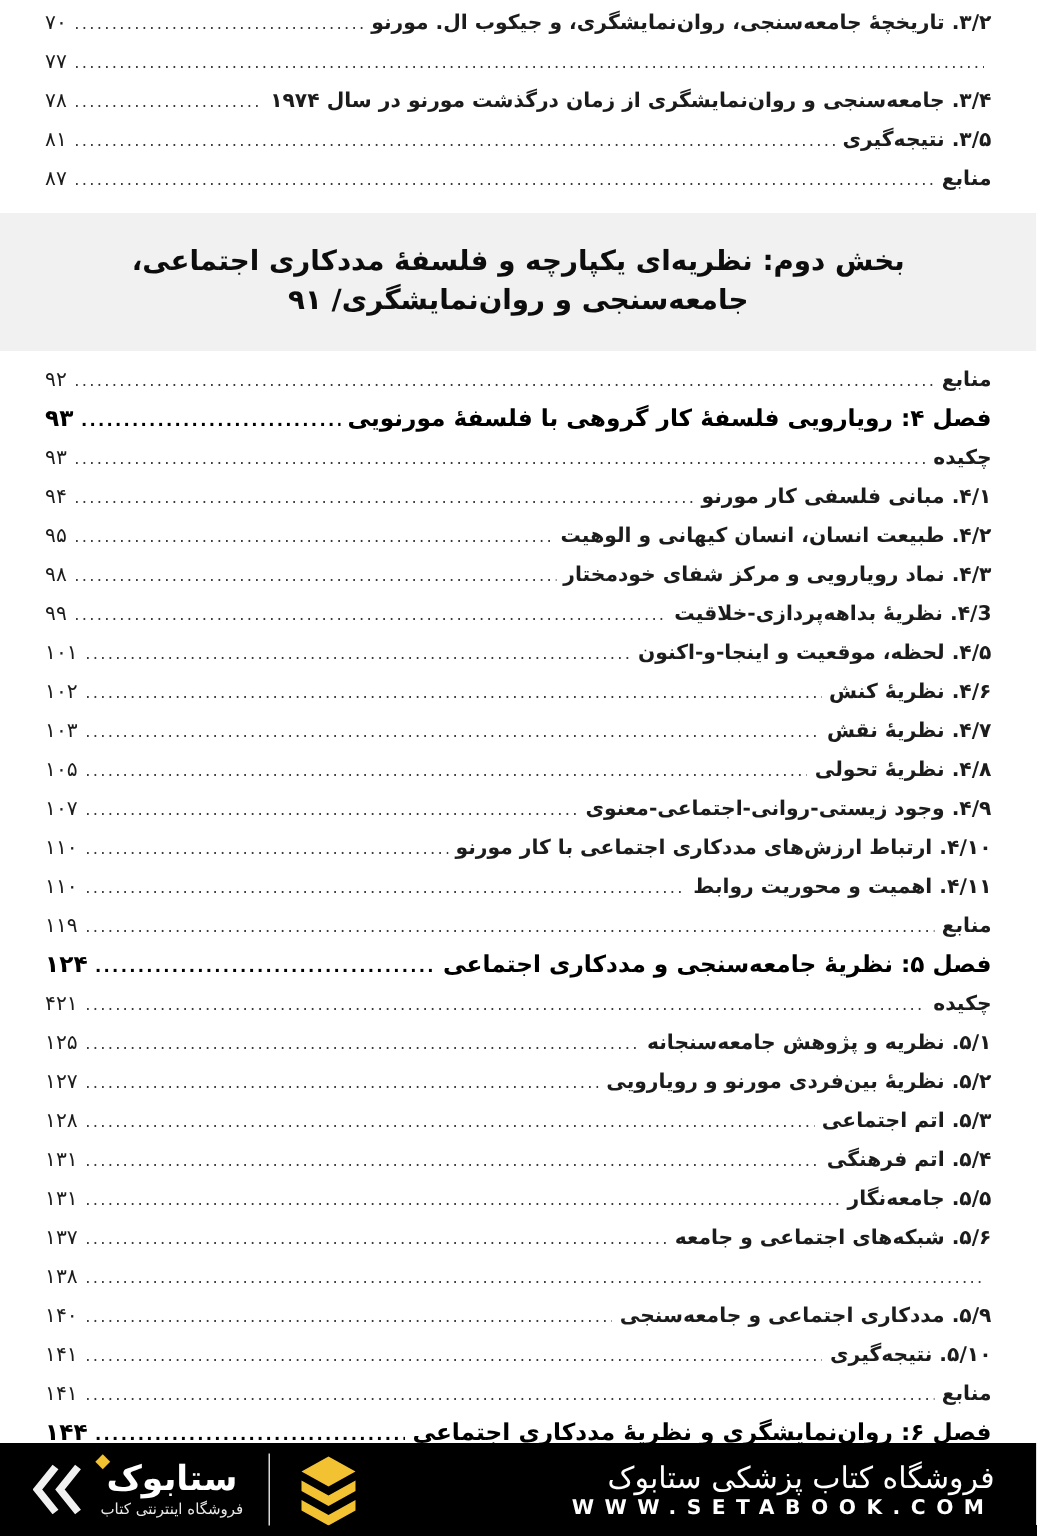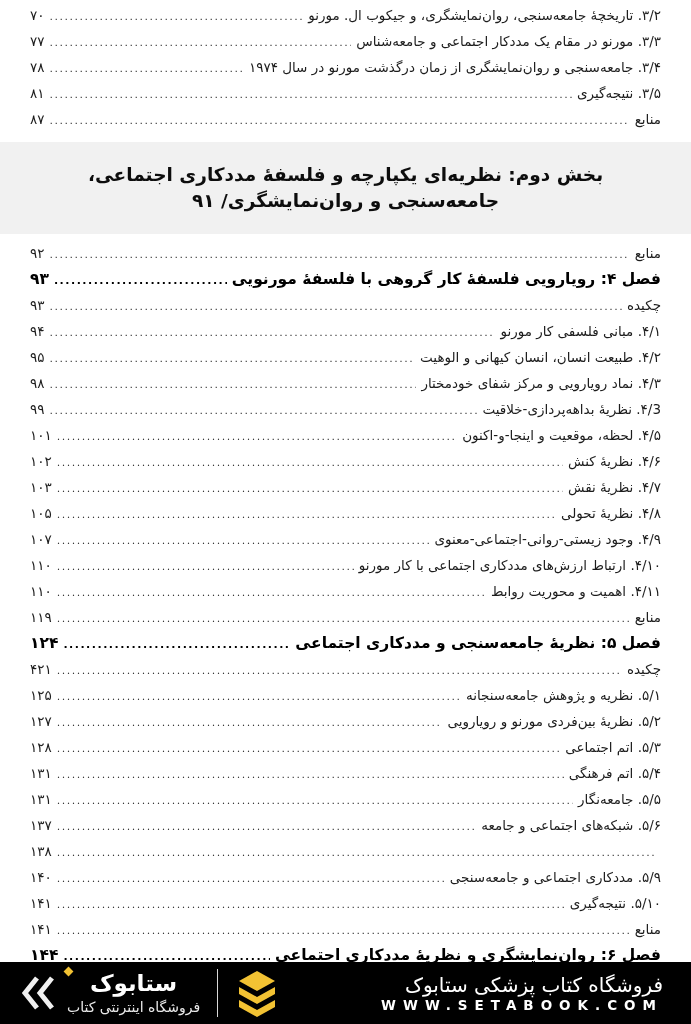--- a/index.html
+++ b/index.html
@@ -20,21 +20,21 @@
     padding: 2px 30px 0 30px;
   }
   .row {
     display: flex;
     align-items: baseline;
     height: 26px;
     line-height: 26px;
     font-size: 13.5px;
     color: #1c1c1c;
   }
-  .row .title { white-space: nowrap; }
+  .row .title { white-space: nowrap; font-weight: bold; }
   .row .leader {
     flex: 1;
     overflow: hidden;
     white-space: nowrap;
     margin: 0 5px;
     direction: ltr;
     font-size: 11px;
     letter-spacing: 1.5px;
     color: #3a3a3a;
   }
@@ -86,21 +86,21 @@
   }
   .logo-accent {
     position: absolute;
     top: -3px; left: -2px;
     width: 7px; height: 7px;
     background: #f2c233;
     transform: rotate(45deg);
   }
   .logo-subtitle {
     color: #e9e9e9;
-    font-size: 14px;
+    font-size: 10px;
     margin-top: 2px;
     white-space: nowrap;
   }
   .logo-divider {
     width: 1px;
     height: 48px;
     background: #d8d8d8;
     margin: 0 6px;
   }
   .footer-right {
@@ -129,21 +129,20 @@
 <div class="page">
 
   <main class="toc">
     <div class="row">
       <span class="title">۳/۲. تاریخچۀ جامعه‌سنجی، روان‌نمایشگری، و جیکوب ال. مورنو</span>
       <span class="leader"></span>
       <span class="pagenum">۷۰</span>
     </div>
 
     <div class="row">
-      <span class="title">۳/۳. مورنو در مقام یک مددکار اجتماعی و جامعه‌شناس</span>
       <span class="leader"></span>
       <span class="pagenum">۷۷</span>
     </div>
 
     <div class="row">
       <span class="title">۳/۴. جامعه‌سنجی و روان‌نمایشگری از زمان درگذشت مورنو در سال ۱۹۷۴</span>
       <span class="leader"></span>
       <span class="pagenum">۷۸</span>
     </div>
 

